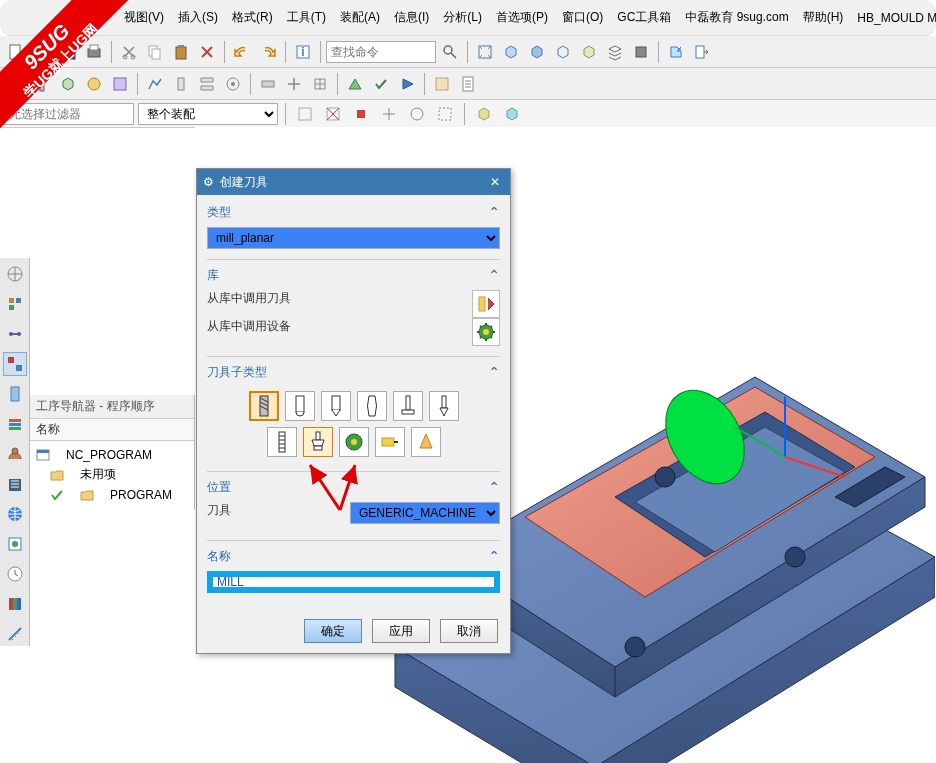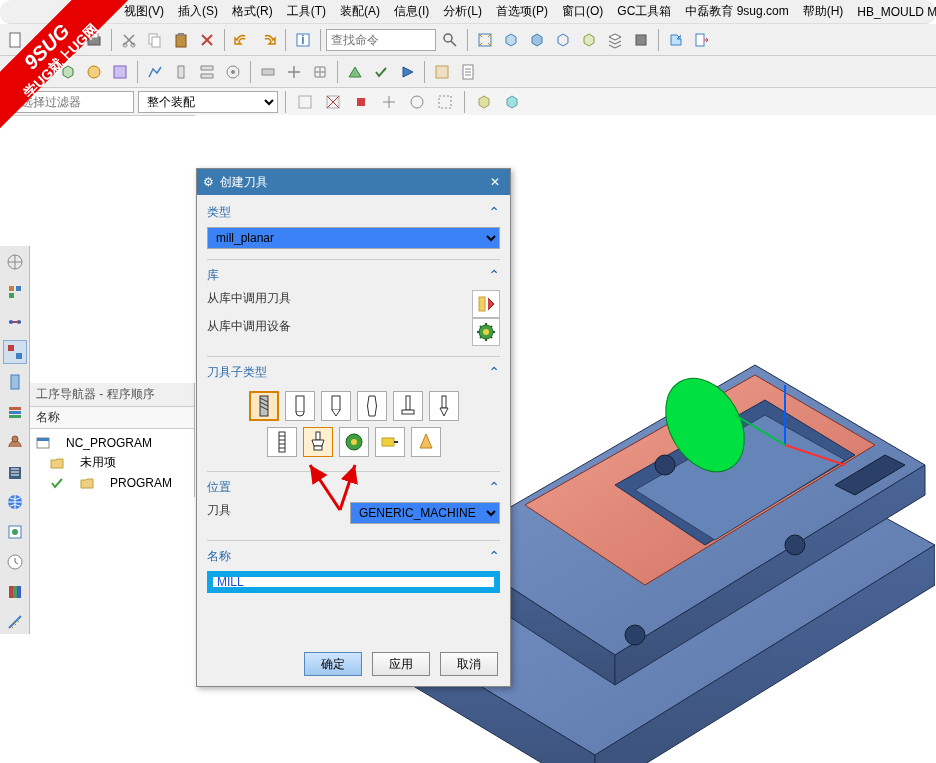--- a/index.html
+++ b/index.html
@@ -5,21 +5,21 @@
 * { box-sizing: border-box; margin: 0; padding: 0; font-family: "Microsoft YaHei", Arial, sans-serif; font-size: 12px; }
 body { width: 936px; height: 763px; background: #fff; overflow: hidden; position: relative; }
 
 
 .watermark { position: absolute; top: 0; left: 0; width: 150px; height: 150px; overflow: hidden; z-index: 100; pointer-events: none; }
 .watermark-inner { position: absolute; width: 200px; height: 40px; background: #e60000; color: #fff; font-size: 18px; font-weight: bold; text-align: center; line-height: 20px; transform: rotate(-45deg); top: 30px; left: -50px; padding: 5px 0; }
 .watermark-inner .line1 { font-size: 20px; font-style: italic; }
 .watermark-inner .line2 { font-size: 14px; }
 
 
-.menubar { height: 24px; background: #f0f0f0; display: flex; align-items: center; padding-left: 120px; gap: 6px; border-bottom: 1px solid #ddd; white-space: nowrap; border-radius: 12px; }
+.menubar { height: 36px; background: #f0f0f0; display: flex; align-items: center; padding-left: 120px; gap: 6px; border-bottom: 1px solid #ddd; white-space: nowrap; border-radius: 12px; }
 .menubar span { padding: 2px 4px; cursor: default; }
 
 
 .toolbar { height: 32px; background: #f0f0f0; display: flex; align-items: center; padding: 0 4px; gap: 2px; border-bottom: 1px solid #ccc; }
 .tb-btn { width: 24px; height: 24px; display: flex; align-items: center; justify-content: center; border: 1px solid transparent; }
 .tb-sep { width: 1px; height: 22px; background: #aaa; margin: 0 3px; }
 .tb-input { height: 22px; border: 1px solid #aaa; padding: 0 4px; background: #fff; }
 .tb-input.search { width: 110px; }
 
 
@@ -56,21 +56,21 @@
 .dlg-row { display: flex; height: 28px; }
 .dlg-row .label { flex: 1; color: #333; }
 .icon-btn { width: 28px; height: 28px; border: 1px solid #bbb; background: #fff; display: flex; align-items: center; justify-content: center; }
 .subtype-grid { display: flex; flex-wrap: wrap; gap: 6px; padding: 4px 30px; justify-content: center; }
 .subtype-btn { width: 30px; height: 30px; border: 1px solid #aaa; background: #fff; display: flex; align-items: center; justify-content: center; }
 .subtype-btn.selected { border: 2px solid #d88000; background: #ffe8c0; }
 .subtype-btn.hover { background: #fff0d0; border-color: #d88000; }
 .dlg-input { width: 100%; height: 22px; border: 6px solid #0ea5e9; padding: 0 4px; background: #fff; color: #1d4ed8; }
 .dlg-divider { height: 1px; background: #ccc; margin: 4px 0; }
 .dlg-buttons { display: flex; justify-content: flex-end; gap: 10px; padding: 10px 12px; }
-.dlg-btn { height: 24px; width: 58px; border: 1px solid #888; background: linear-gradient(#fdfdfd,#e6e6e6); margin-top: 33px; }
+.dlg-btn { height: 24px; width: 58px; border: 1px solid #888; background: linear-gradient(#fdfdfd,#e6e6e6); }
 .dlg-btn.primary { background: linear-gradient(#d0e6ff,#a0c8f0); border-color: #5588bb; }
 
 
 .arrows { position: absolute; z-index: 60; pointer-events: none; }
 
 
 svg { display: block; }
 </style>
 </head>
 <body>

